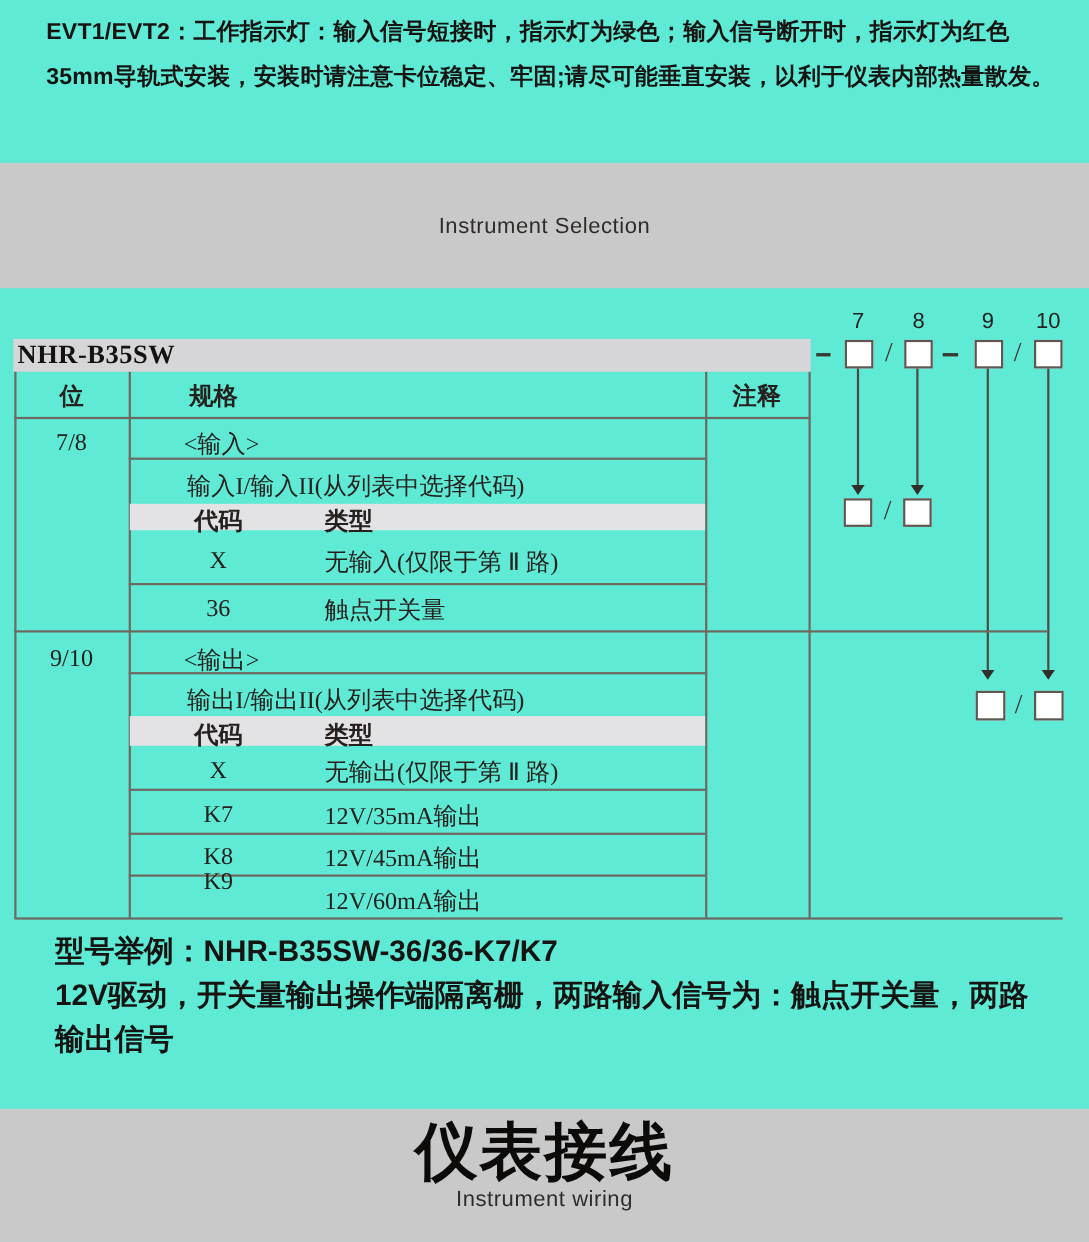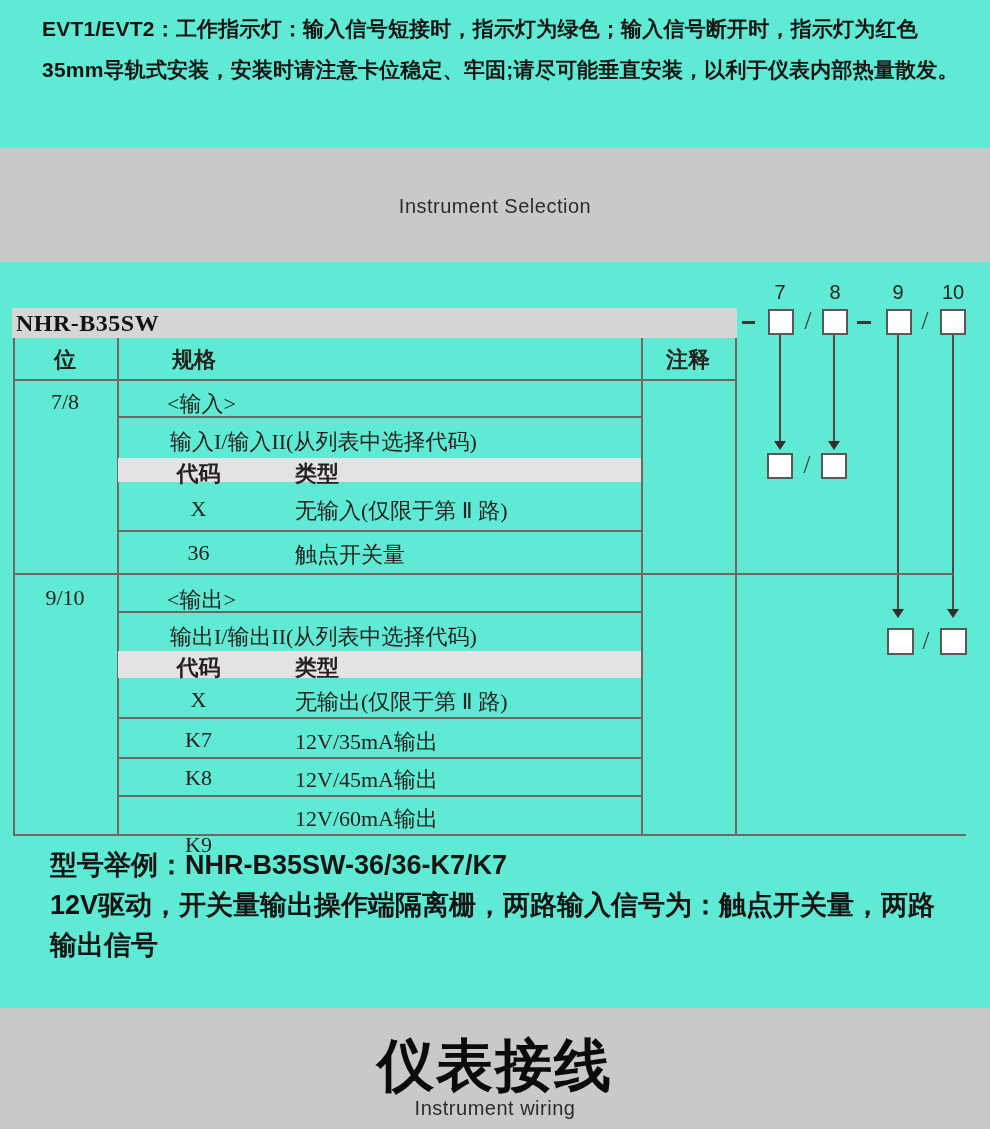--- a/index.html
+++ b/index.html
@@ -18,21 +18,21 @@
     position: absolute; left: 42px; top: 8px; width: 920px;
     font-size: 21px; font-weight: 700; line-height: 41px; color: #161412;
     letter-spacing: 0.2px;
   }
   
   .banner {
     position: absolute; left: 0; width: 990px; background: #c9c9c9;
     display: flex; flex-direction: column; align-items: center; justify-content: center;
   }
   .banner.sel { top: 148px; height: 114px; }
-  .banner.wir { top: 1008px; height: 121px; justify-content: flex-start; padding-top: 26px; }
+  .banner.wir { top: 1008px; height: 121px; justify-content: flex-start; padding-top: 8px; }
   .banner .big {
     font-size: 57px; font-weight: 700; color: #0d0b0a; letter-spacing: 2px; line-height: 62px;
   }
   .banner .sub {
     font-size: 20px; font-weight: 400; color: #2e2b29; line-height: 22px; margin-top: 1px;
     letter-spacing: 0.5px;
   }
   
   .titlebar {
     position: absolute; left: 12px; top: 308px; width: 725px; height: 30px;
@@ -164,21 +164,21 @@
   <div class="cell" style="left:170px;top:622px;">输出I/输出II(从列表中选择代码)</div>
   <div class="cell bold center" style="left:117px;top:653px;width:163px;">代码</div>
   <div class="cell bold" style="left:295px;top:653px;">类型</div>
 
   <div class="cell center" style="left:117px;top:687px;width:163px;">X</div>
   <div class="cell" style="left:295px;top:687px;">无输出(仅限于第 Ⅱ 路)</div>
   <div class="cell center" style="left:117px;top:727px;width:163px;">K7</div>
   <div class="cell" style="left:295px;top:727px;">12V/35mA输出</div>
   <div class="cell center" style="left:117px;top:765px;width:163px;">K8</div>
   <div class="cell" style="left:295px;top:765px;">12V/45mA输出</div>
-  <div class="cell center" style="left:117px;top:832px;width:163px;">K9</div>
+  <div class="cell center" style="left:117px;top:788px;width:163px;">K9</div>
   <div class="cell" style="left:295px;top:804px;">12V/60mA输出</div>
 
   <div class="example">
     <div>型号举例：NHR-B35SW-36/36-K7/K7</div>
     <div>12V驱动，开关量输出操作端隔离栅，两路输入信号为：触点开关量，两路输出信号</div>
   </div>
 
   <div class="banner wir">
     <div class="big">仪表接线</div>
     <div class="sub">Instrument wiring</div>

